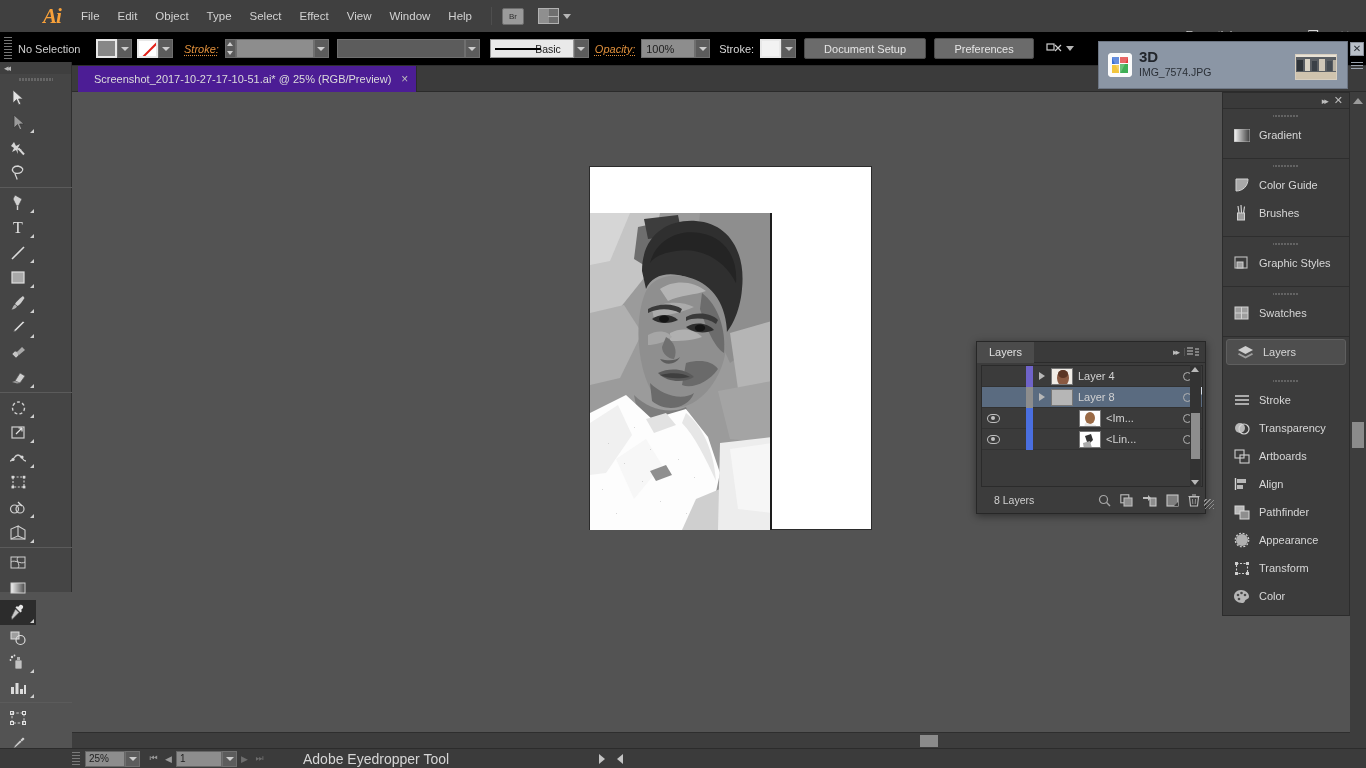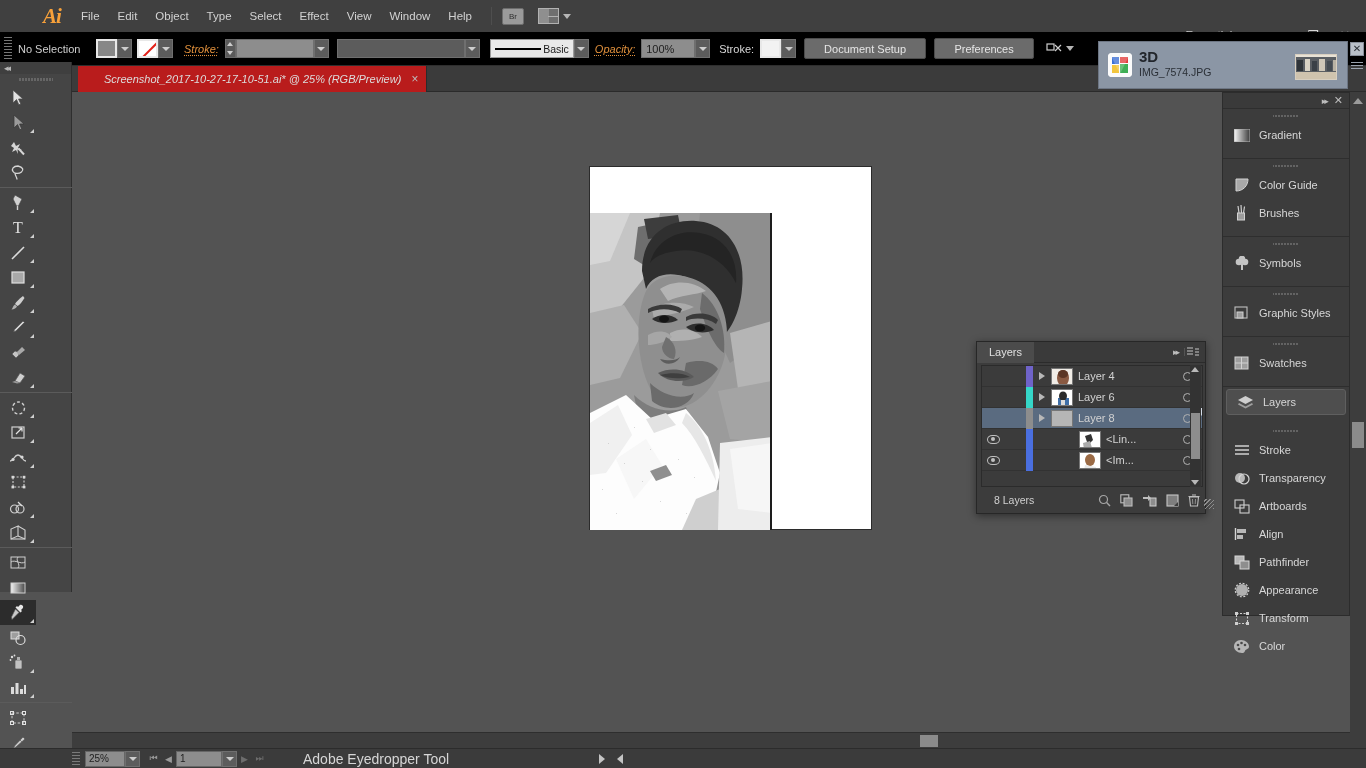--- a/index.html
+++ b/index.html
@@ -113,43 +113,43 @@
   .stepper i.dn { border-top: 4px solid #ccc; }
   .field {
     height: 19px; background: #8d8d8d; border: 1px solid #6f6f6f;
     display: flex; align-items: center; padding: 0 4px;
     font-size: 11px; color: #202020;
   }
   .field.dark { background: #5c5c5c; color: #cfcfcf; }
   .basic-box {
     width: 84px; height: 19px; background: #e9e9e9; border: 1px solid #9a9a9a;
     display: flex; align-items: center; justify-content: flex-end;
-    padding-right: 4px; font-size: 10.5px; color: #1a1a1a; position: relative;
+    padding-right: 12px; font-size: 10.5px; color: #1a1a1a; position: relative;
   }
   .basic-box::before {
     content: ""; position: absolute; left: 4px; top: 8px;
     width: 46px; height: 2px; background: #000;
   }
   .cb-button {
     height: 21px; background: #6b6b6b; border: 1px solid #4c4c4c;
     border-radius: 2px; color: #e5e5e5; font-size: 11px;
     display: flex; align-items: center; justify-content: center;
     padding: 0 14px; margin-left: 8px; cursor: default;
   }
 
   
   #tabbar {
     position: absolute; left: 72px; top: 66px; width: 1294px; height: 26px;
     background: #3b3b3b; border-bottom: 1px solid #2b2b2b;
   }
   #doc-tab {
     position: absolute; left: 6px; top: 0; height: 26px;
-    background: #b91c1c; border-right: 1px solid #2b2b2b;
-    display: flex; align-items: center; padding: 0 8px 0 26px;
-    font-size: 11px; color: #dcdcdc; cursor: default; font-style: italic;
+    background: #4c1d95; border-right: 1px solid #2b2b2b;
+    display: flex; align-items: center; padding: 0 8px 0 16px;
+    font-size: 11px; color: #dcdcdc; cursor: default;
   }
   #tab-close {
     margin-left: 10px; font-size: 12px; color: #bdbdbd; cursor: default;
   }
 
   
   #tools {
     position: absolute; left: 0; top: 62px; width: 72px; height: 530px;
     background: #454545; border-right: 1px solid #2e2e2e;
   }
@@ -784,40 +784,20 @@
               <ellipse cx="11" cy="9" rx="6" ry="8" fill="#8a5a42"></ellipse>
               <ellipse cx="11" cy="5" rx="5" ry="4" fill="#5b3625"></ellipse>
             </svg>
         </div>
         <div class="c-name">Layer 4</div>
         <div class="c-target">
             <span class="target-dot"></span>
           </div>
       </div>
 
-      <div class="lrow">
-        <div class="c-eye"></div>
-        <div class="c-lock"></div>
-        <div class="c-color" style="background:#35d6c8"></div>
-        <div class="c-tri">
-            <span class="tri-r"></span>
-          </div>
-        <div class="c-thumb">
-          <svg width="22" height="17" viewBox="0 0 22 17">
-              <rect width="22" height="17" fill="#ffffff"></rect>
-              <rect x="6" y="8" width="11" height="9" fill="#3f6fa8"></rect>
-              <ellipse cx="11" cy="6" rx="4" ry="4.5" fill="#2b2b2b"></ellipse>
-              <rect x="9" y="10" width="4" height="7" fill="#dcdcdc"></rect>
-            </svg>
-        </div>
-        <div class="c-name">Layer 6</div>
-        <div class="c-target">
-            <span class="target-dot"></span>
-          </div>
-      </div>
 
       <div class="lrow sel" style="position:relative">
         <div class="c-eye"></div>
         <div class="c-lock"></div>
         <div class="c-color" style="background:#8d8d8d"></div>
         <div class="c-tri">
             <span class="tri-r"></span>
           </div>
         <div class="c-thumb" style="background:#b6b6b6"></div>
         <div class="c-name">Layer 8</div>
@@ -832,46 +812,46 @@
         <div class="c-eye">
             <span class="eye"></span>
           </div>
         <div class="c-lock"></div>
         <div class="c-color" style="background:#4a6fe0"></div>
         <div class="c-tri"></div>
         <div style="width:28px"></div>
         <div class="c-thumb">
           <svg width="22" height="17" viewBox="0 0 22 17">
               <rect width="22" height="17" fill="#ffffff"></rect>
-              <path d="M5 4 L11 2 L13 8 L8 13 Z" fill="#333"></path>
-              <path d="M3 11 L10 9 L12 16 L4 17 Z" fill="#aaa"></path>
+              <ellipse cx="10" cy="7" rx="5" ry="6" fill="#9a6a45"></ellipse>
+              <path d="M5 12 L16 14 L16 17 L4 17 Z" fill="#e8e8e8"></path>
             </svg>
         </div>
-        <div class="c-name">&lt;Lin...</div>
+        <div class="c-name">&lt;Im...</div>
         <div class="c-target">
             <span class="target-dot"></span>
           </div>
       </div>
 
       <div class="lrow">
         <div class="c-eye">
             <span class="eye"></span>
           </div>
         <div class="c-lock"></div>
         <div class="c-color" style="background:#4a6fe0"></div>
         <div class="c-tri"></div>
         <div style="width:28px"></div>
         <div class="c-thumb">
           <svg width="22" height="17" viewBox="0 0 22 17">
               <rect width="22" height="17" fill="#ffffff"></rect>
-              <ellipse cx="10" cy="7" rx="5" ry="6" fill="#9a6a45"></ellipse>
-              <path d="M5 12 L16 14 L16 17 L4 17 Z" fill="#e8e8e8"></path>
+              <path d="M5 4 L11 2 L13 8 L8 13 Z" fill="#333"></path>
+              <path d="M3 11 L10 9 L12 16 L4 17 Z" fill="#aaa"></path>
             </svg>
         </div>
-        <div class="c-name">&lt;Im...</div>
+        <div class="c-name">&lt;Lin...</div>
         <div class="c-target">
             <span class="target-dot"></span>
           </div>
       </div>
     </div>
 
     <div id="lp-vscroll">
       <div style="position:absolute;left:1px;top:2px;width:0;height:0;border-left:4.5px solid transparent;border-right:4.5px solid transparent;border-bottom:5px solid #b8b8b8"></div>
       <div id="lp-vthumb"></div>
       <div style="position:absolute;left:1px;bottom:2px;width:0;height:0;border-left:4.5px solid transparent;border-right:4.5px solid transparent;border-top:5px solid #b8b8b8"></div>
@@ -944,34 +924,20 @@
         <span class="dock-ico">
           <svg width="16" height="16" viewBox="0 0 16 16">
               <path d="M4 1 L5 8 M7 0 L7.5 8 M10.5 1.5 L9.5 8" stroke="#cfcfcf" stroke-width="1.2"></path>
               <rect x="3.5" y="8" width="7" height="7" fill="#9c9c9c" stroke="#d2d2d2" stroke-width="1"></rect>
             </svg>
         </span>
         <span>Brushes</span>
       </div>
     </div>
 
-    <div class="dock-group">
-      <div class="dock-grip"></div>
-      <div class="dock-item">
-        <span class="dock-ico">
-          <svg width="16" height="15" viewBox="0 0 16 15">
-              <circle cx="5" cy="6" r="3.3" fill="#c4c4c4"></circle>
-              <circle cx="11" cy="6" r="3.3" fill="#c4c4c4"></circle>
-              <circle cx="8" cy="3" r="3.3" fill="#c4c4c4"></circle>
-              <rect x="7" y="8" width="2" height="6" fill="#c4c4c4"></rect>
-            </svg>
-        </span>
-        <span>Symbols</span>
-      </div>
-    </div>
 
     <div class="dock-group">
       <div class="dock-grip"></div>
       <div class="dock-item">
         <span class="dock-ico">
           <svg width="16" height="15" viewBox="0 0 16 15">
               <rect x="1" y="1" width="12" height="11" fill="none" stroke="#c0c0c0" stroke-width="1.1"></rect>
               <rect x="3" y="6" width="6" height="6" fill="#9e9e9e" stroke="#d2d2d2" stroke-width="1"></rect>
             </svg>
         </span>

